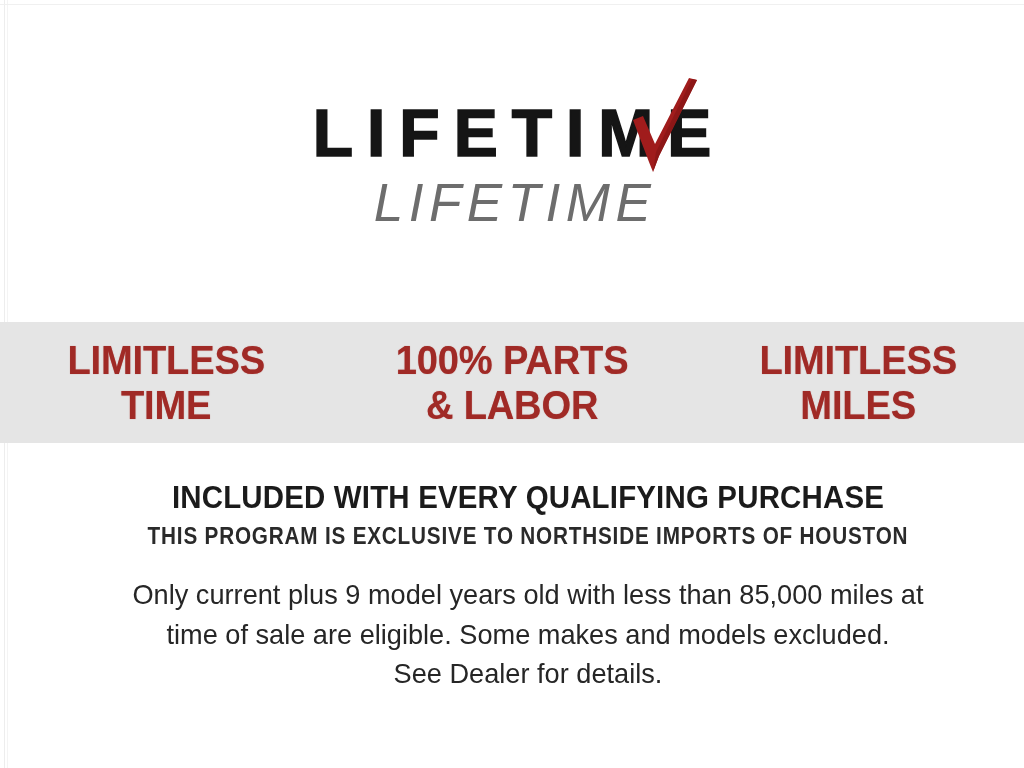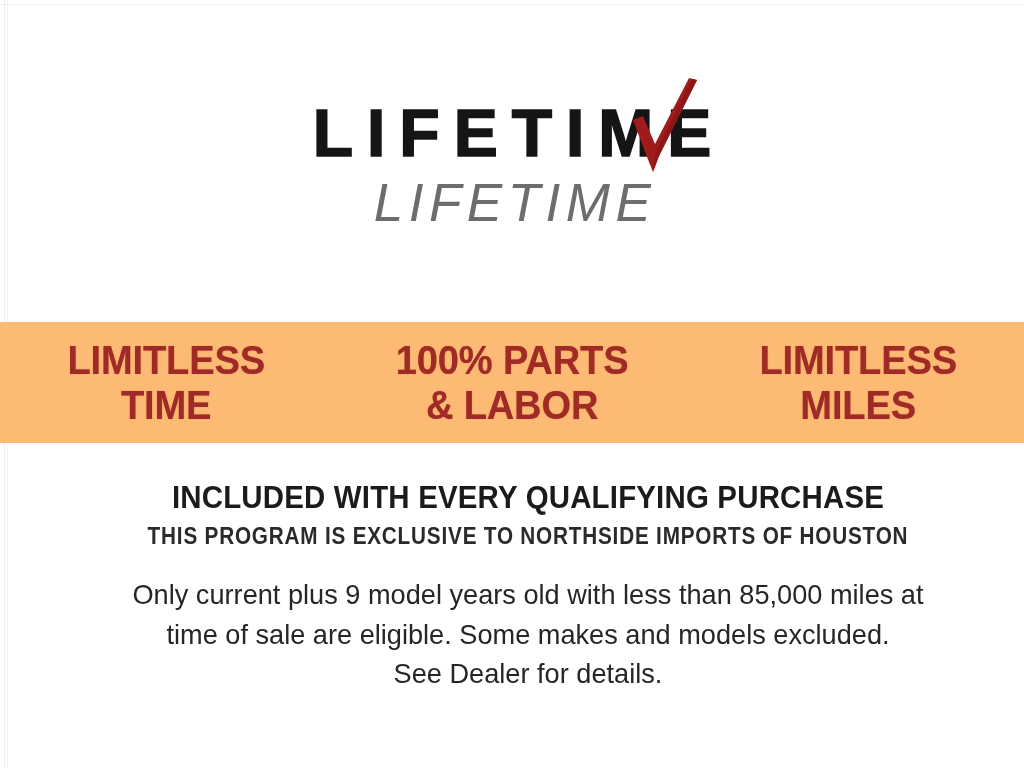--- a/index.html
+++ b/index.html
@@ -95,21 +95,21 @@
     white-space: nowrap;
   }
 
   
   .band {
     position: absolute;
     left: 0;
     top: 322px;
     width: 1024px;
     height: 121px;
-    background: #fdba74;
+    background: #e5e5e5;
     display: flex;
     align-items: center;
     justify-content: center;
   }
 
   .band-inner {
     width: 1024px;
     display: flex;
     align-items: center;
     justify-content: space-between;

